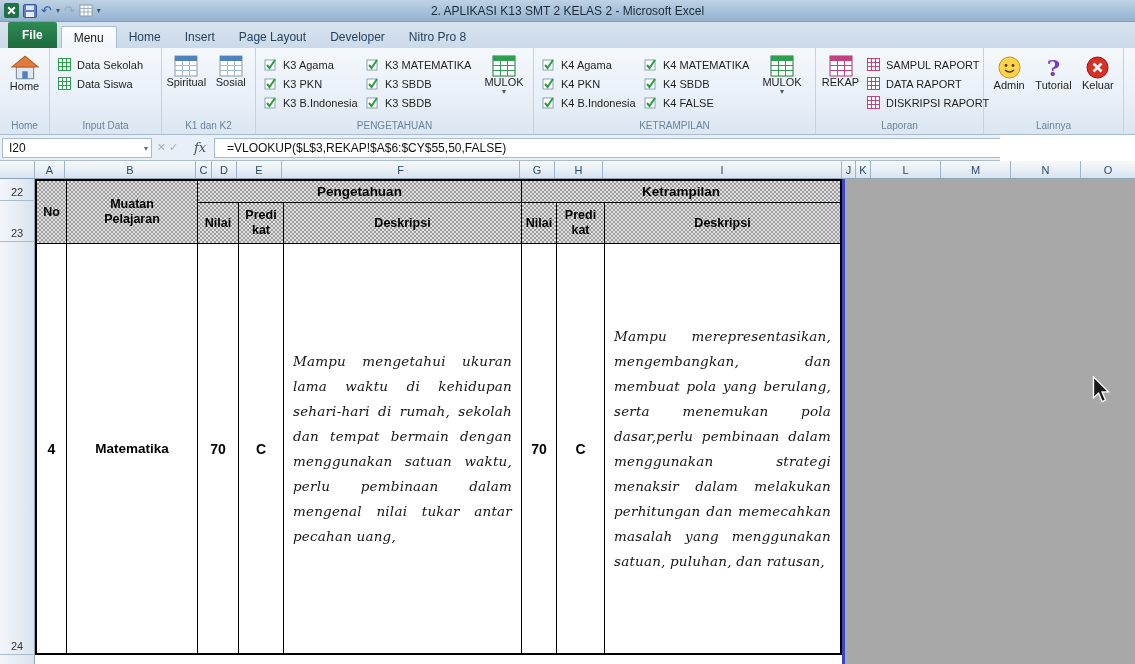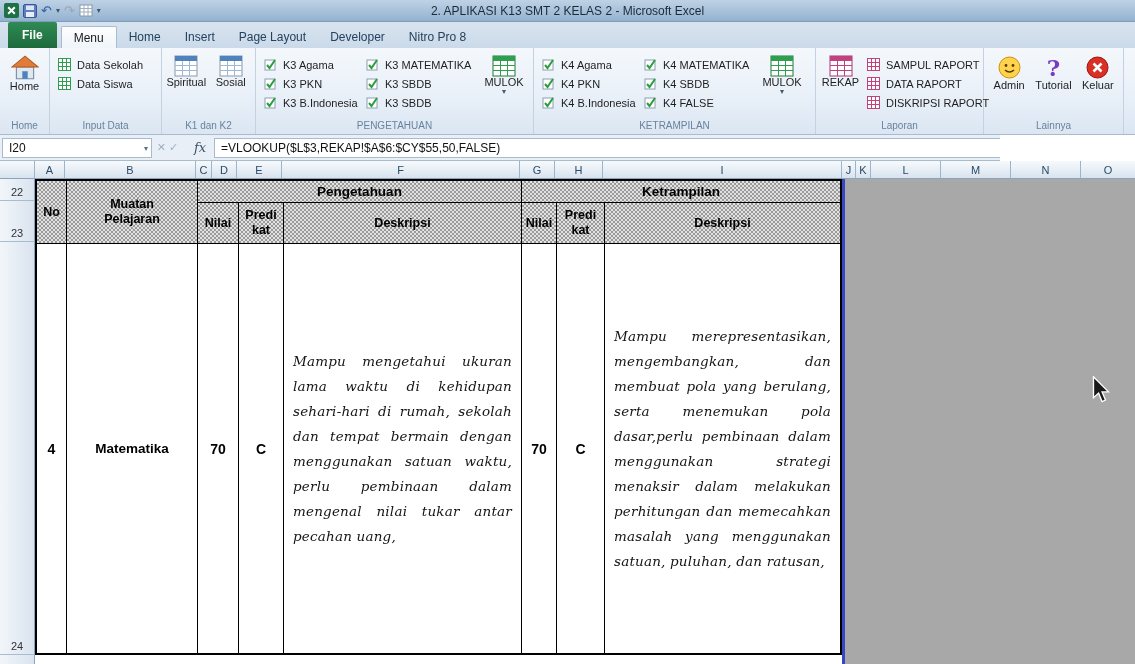--- a/index.html
+++ b/index.html
@@ -42,21 +42,21 @@
   
   .fbar { position:absolute; left:0; top:135px; width:1000px; height:26px; background:#e9eff6;
     border-bottom:1px solid #a9bccf; display:flex; align-items:center;justify-content:space-between; }
   .namebox { width:150px; height:20px; margin-left:2px; background:#fff; border:1px solid #a9bccf;
     display:flex; align-items:center; padding-left:6px; font-size:12px; color:#111; position:relative; }
   .namebox .nb-arrow { position:absolute; right:3px; top:5px; font-size:8px; color:#5a7088; }
   .fx-btn { width:28px; text-align:center; font-family:"DejaVu Serif",serif; font-style:italic;
     font-size:13px; color:#3c5469; }
   .fx-dim { width:34px; text-align:center; color:#9fb0c0; font-size:11px; letter-spacing:3px; }
   .formula-area { flex:1; height:20px; background:#fff; border:1px solid #a9bccf; border-right:none;
-    display:flex; align-items:center; padding-left:6px; font-size:12px; color:#111; white-space:nowrap; overflow:hidden; }
+    display:flex; align-items:center; padding-left:12px; font-size:12px; color:#111; white-space:nowrap; overflow:hidden; }
 
   
   .sheet { position:absolute; left:0; top:161px; width:1135px; height:503px; background:#fff; }
   .colhdr, .cornerbox { position:absolute; top:0; height:18px;
     background:linear-gradient(#f7fafc,#d8e3ef); border-right:1px solid #9db4ca; border-bottom:1px solid #8ba4bc;
     display:flex; align-items:center; justify-content:center; font-size:11px; color:#2b4a66; overflow:hidden;}
   .rowhdr { position:absolute; left:0; width:35px;
     background:linear-gradient(90deg,#f2f6fa,#d9e3ef); border-right:1px solid #8ba4bc; border-bottom:1px solid #a9bccd;
     display:flex; align-items:flex-end; justify-content:center; font-size:11px; color:#333; padding-bottom:2px; }
   .gray-area { position:absolute; background:#a8a8a8; }

